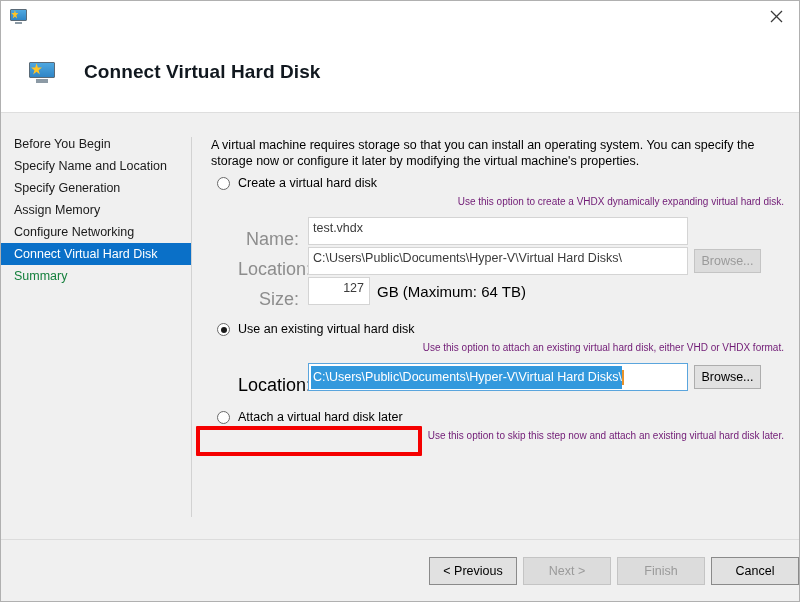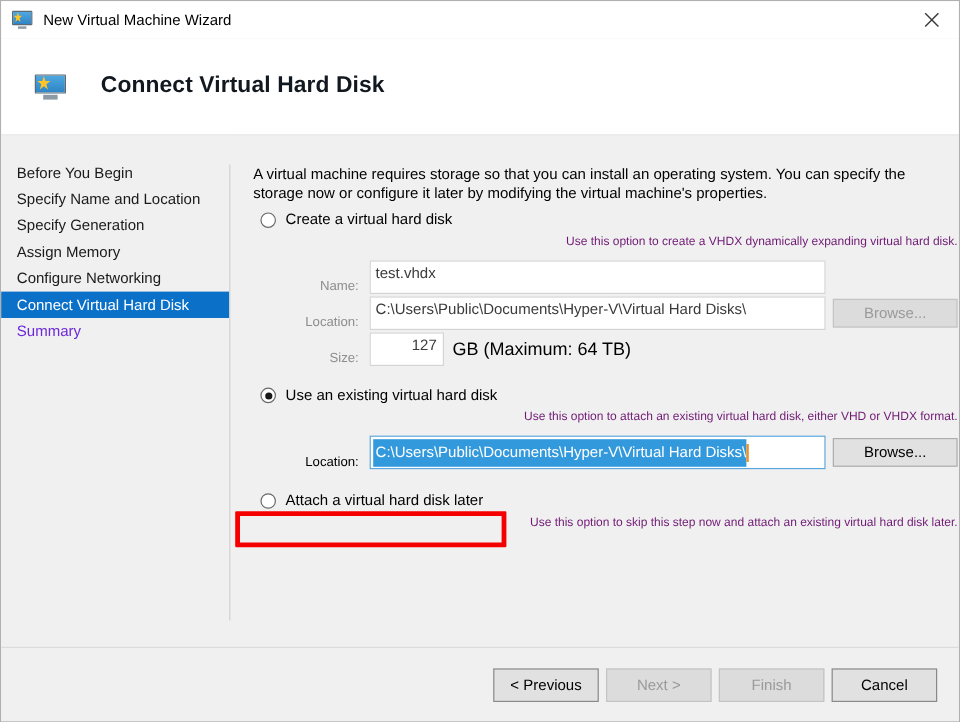--- a/index.html
+++ b/index.html
@@ -136,21 +136,21 @@
     font-size: 12.5px;
     color: #1a1a1a;
     white-space: nowrap;
     cursor: default;
   }
   .nav-item.selected {
     background: #0a70c8;
     color: #ffffff;
   }
   .nav-item.dim {
-    color: #6d28d9;
+    color: #15803d;
   }
 
   #divider {
     width: 1px;
     background: #d2d2d2;
     margin: 24px 0 22px 0;
     flex: 0 0 1px;
   }
 
   
@@ -214,21 +214,21 @@
     display: flex;
     align-items: center;
     height: 24px;
     margin-bottom: 6px;
   }
   .field-label {
     width: 70px;
     flex: 0 0 70px;
     text-align: right;
     padding-right: 9px;
-    font-size: 11px;
+    font-size: 18px;
     box-sizing: border-box;
     margin-top: 16px;
   }
   .field-label.disabled { color: #8d8d8d; }
   .field-label.enabled  { color: #000; }
 
   .textbox {
     height: 28px;
     box-sizing: border-box;
     background: #ffffff;
@@ -281,21 +281,21 @@
     text-align: center;
     line-height: 22px;
     cursor: default;
     user-select: none;
   }
   .btn.disabled {
     color: #9a9a9a;
     border-color: #c4c4c4;
     background: #dcdcdc;
   }
-  .browse-btn { width: 104px; margin-left: 6px; }
+  .browse-btn { width: 67px; margin-left: 6px; }
 
   
   #red-box {
     position: absolute;
     left: 4px;
     top: 313px;
     width: 226px;
     height: 30px;
     border: 4px solid #f50000;
     box-sizing: border-box;
@@ -305,21 +305,20 @@
 
   
   #footer {
     height: 62px;
     flex: 0 0 62px;
     background: #f0f0f0;
     border-top: 1px solid #dcdcdc;
     display: flex;
     align-items: center;
     justify-content: flex-end;
-    padding-right: 18px;
     box-sizing: border-box;
   }
   .footer-btn {
     width: 88px;
     height: 28px;
     line-height: 26px;
     margin-left: 6px;
   }
   .footer-btn.primary {
     background: #e1e1e1;
@@ -330,21 +329,20 @@
 <body>
 
 <div id="window">
 
   <div id="titlebar">
     <div id="title-icon" class="vm-icon">
       <span class="screen"></span>
       <span class="star"></span>
       <span class="stand"></span>
     </div>
-    <div id="title-text">New Virtual Machine Wizard</div>
     <div id="close-button">
       <svg width="13" height="13" viewBox="0 0 13 13" aria-hidden="true">
         <line x1="1" y1="1" x2="12" y2="12" stroke="#3a3a3a" stroke-width="1.2"></line>
         <line x1="12" y1="1" x2="1" y2="12" stroke="#3a3a3a" stroke-width="1.2"></line>
       </svg>
     </div>
   </div>
 
   <div id="header">
     <div id="header-icon" class="vm-icon">

